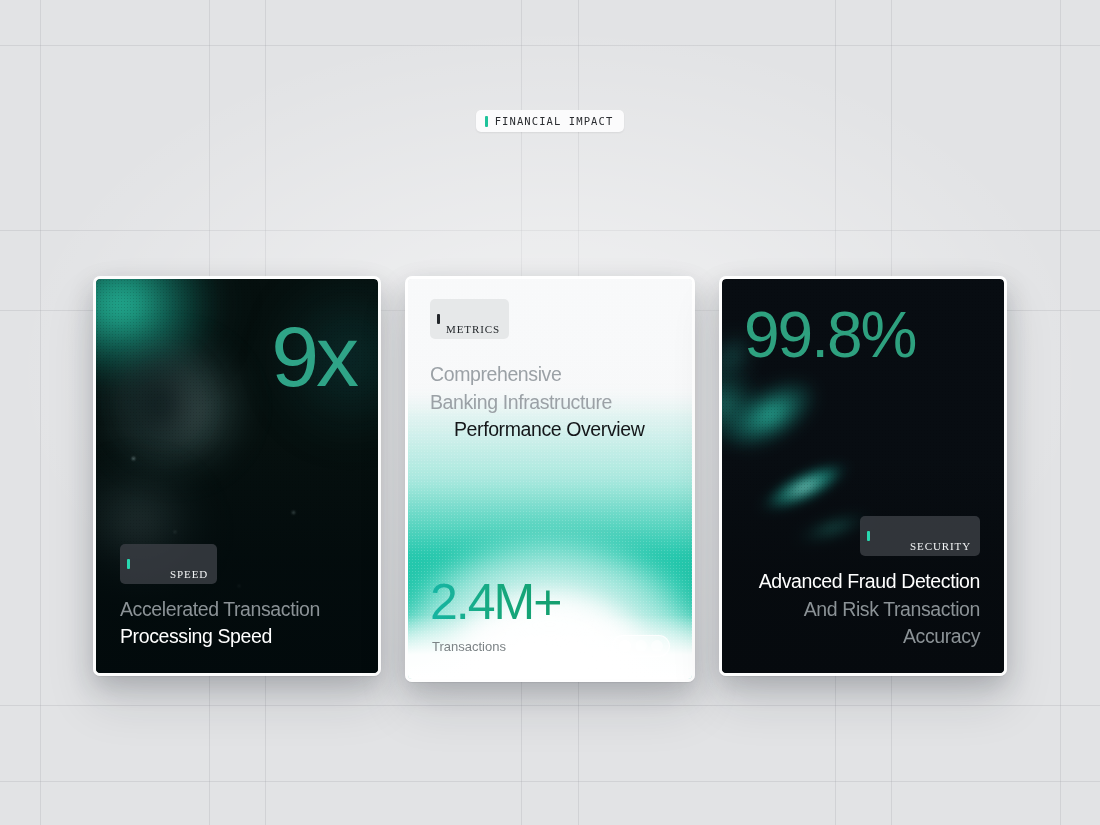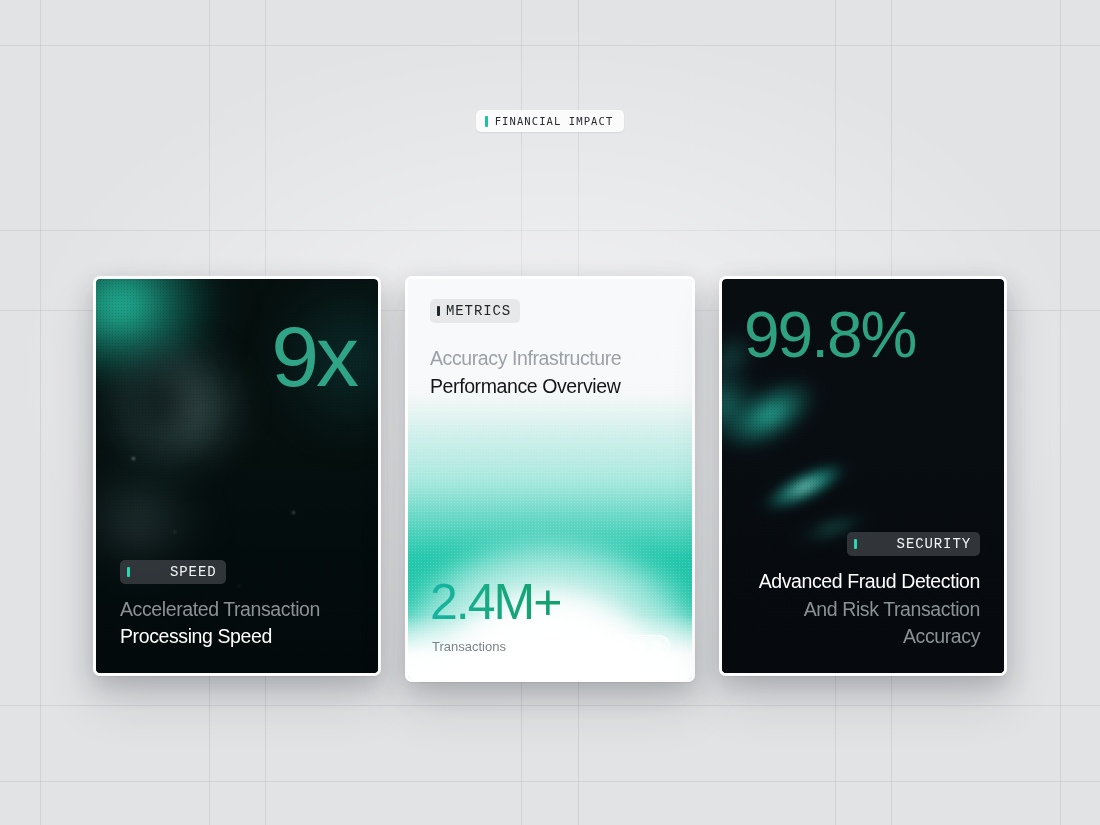--- a/index.html
+++ b/index.html
@@ -90,33 +90,33 @@
     position:absolute; font-weight:500; letter-spacing:-3px; line-height:1;
   }
   #card-speed .stat-big { right:22px; top:34px; font-size:86px; color:#2fa487; }
 
   .card-foot { position:absolute; left:24px; right:24px; bottom:22px; }
   .chip {
     display:inline-flex; align-items:center; gap:6px;
     border-radius:5px; padding:4px 9px 4px 7px; margin-bottom:12px;
   }
   .chip .bar { width:3px; height:10px; border-radius:1px; display:block; }
-  .chip .txt { font-family:Liberation Mono, monospace; font-size:14px; letter-spacing:.9px; }
+  .chip .txt { font-family:Liberation Serif, serif; font-size:11px; letter-spacing:.9px;margin-top:20px; }
   .chip.dark { background:rgba(58,62,68,.82);gap:40px; }
   .chip.dark .bar { background:#28d8b0; }
   .chip.dark .txt { color:#f3f5f6; }
   .chip.light { background:#e6e8e9; }
   .chip.light .bar { background:#22262a; }
   .chip.light .txt { color:#22262a; }
 
   .headline { font-size:19.5px; font-weight:400; line-height:1.42; letter-spacing:-.4px; }
   .headline .dim-d { color:#8b9296; }
   .headline .bright-d { color:#ffffff; }
   .headline .dim-l { color:#9ba1a6; }
-  .headline .bright-l { color:#14171a; }
+  .headline .bright-l { color:#14171a;margin-left:24px; }
 
   
   #card-metrics { left:405px; top:276px; width:290px; height:406px; border:3px solid rgba(255,255,255,.96); }
   .lite-base { position:absolute; inset:0; background:#f7f8f9; }
   .lite-teal {
     position:absolute; left:-6%; top:28%; width:112%; height:86%;
     background:linear-gradient(to bottom, rgba(255,255,255,0) 0%, rgba(120,222,205,.62) 26%, rgba(24,196,168,.95) 48%, rgba(24,196,168,.95) 62%, rgba(120,224,206,.7) 82%, rgba(240,252,250,.35) 100%);
     filter:blur(6px);
   }
   .lite-blob {
@@ -251,21 +251,22 @@
       <div class="lite-top"></div>
       <div class="lite-bottom"></div>
       <div class="dither-l"></div>
 
       <div class="card-head">
         <div class="chip light">
           <span class="bar"></span>
           <span class="txt">METRICS</span>
         </div>
         <div class="headline">
-          <div class="dim-l">Accuracy Infrastructure</div>
+          <div class="dim-l">Comprehensive</div>
+          <div class="dim-l">Banking Infrastructure</div>
           <div class="bright-l">Performance Overview</div>
         </div>
       </div>
 
       <div class="stat-big">2.4M+</div>
       <div class="stat-sub">Transactions</div>
 
       <div class="dots-pill">
         <span class="dot active"></span>
         <span class="dot"></span>

